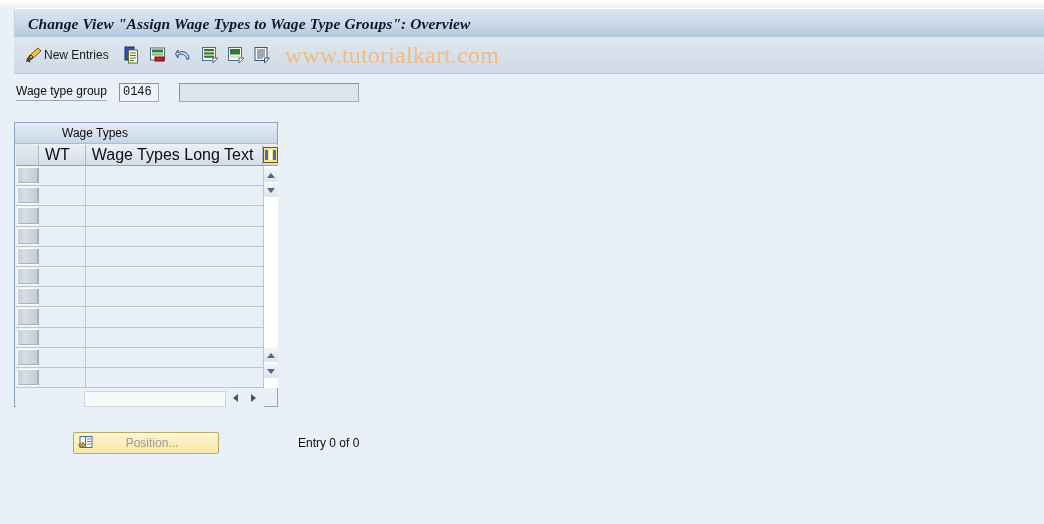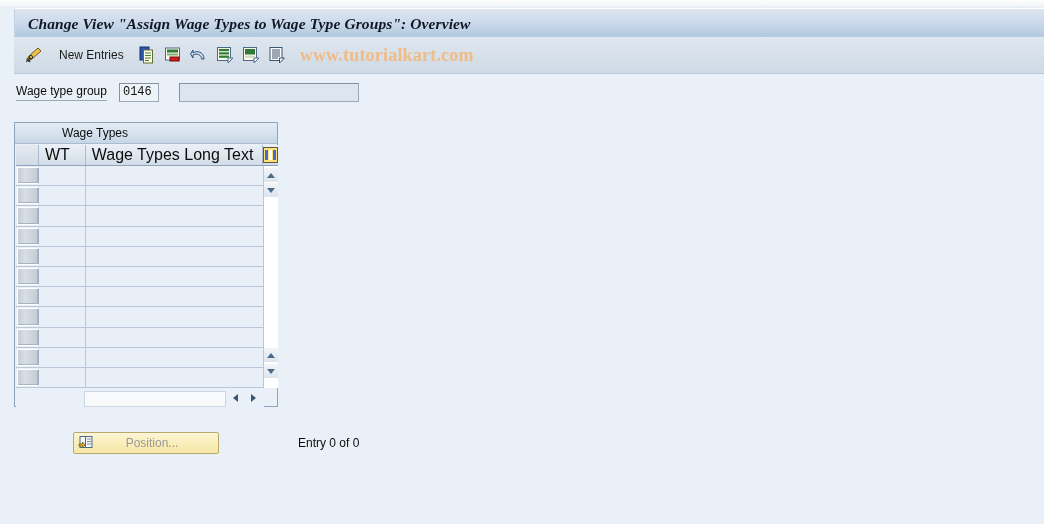--- a/index.html
+++ b/index.html
@@ -26,29 +26,29 @@
     font-family:"Liberation Serif",serif;
     font-style:italic;font-weight:bold;font-size:15.5px;
     color:#101828;letter-spacing:.1px;padding-left:13px;
     white-space:nowrap;}
 
   
   .toolbar{position:absolute;left:14px;top:37px;width:1030px;height:36px;
     background:linear-gradient(to bottom,#dfe7ef 0%,#d6e0ea 55%,#cedaE6 100%);
     border-bottom:1px solid #b9c8d8;
     display:flex;align-items:center;}
-  .tb-btn{height:24px;display:flex;align-items:center;gap:15px;padding:0 3px;
+  .tb-btn{height:24px;display:flex;align-items:center;gap:0;padding:0 3px;
     cursor:default;}
   .tb-label{font-size:12px;color:#1a1a1a;white-space:nowrap;}
   .tb-ico{width:20px;height:20px;display:block;}
   .tb-sep{width:7px;height:1px;}
 
   .watermark{
     font-family:"Liberation Serif",serif;
-    font-weight:bold;font-size:18px;color:#f0bb85;
+    font-weight:normal;font-size:24px;color:#f0bb85;
     margin-left:10px;white-space:nowrap;line-height:1;
     letter-spacing:.2px;}
 
   
   .field-row{position:absolute;left:16px;top:81px;height:22px;display:flex;align-items:center;}
   .field-label{font-size:12px;color:#0b0b0b;white-space:nowrap;
     border-bottom:1px solid #9aa8b8;padding-bottom:1px;line-height:15px;}
   .inp{
     height:19px;box-sizing:border-box;
     background:#dfe7f0;

